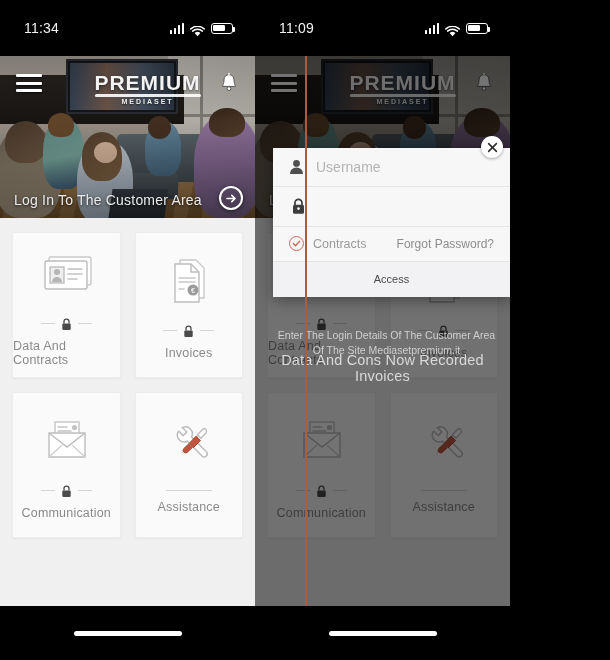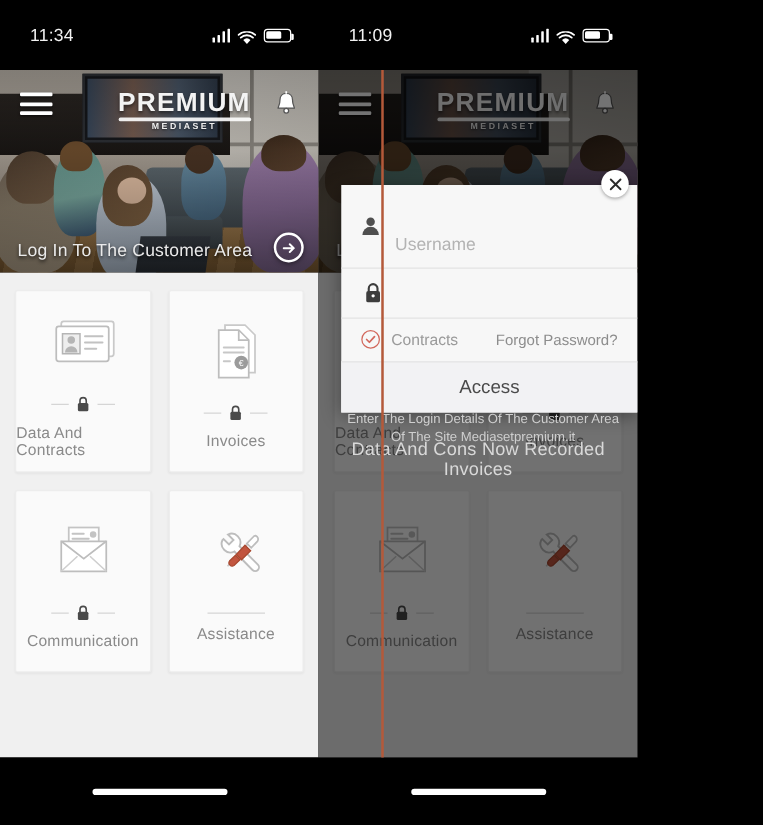--- a/index.html
+++ b/index.html
@@ -122,31 +122,31 @@
   
   .dim { position:absolute; left:0; right:0; top:56px; bottom:54px; background:rgba(0,0,0,.55); z-index:5; }
   .modal { position:absolute; left:18px; right:0; top:148px; background:#f7f7f7;
     box-shadow:0 3px 14px rgba(0,0,0,.4); z-index:7; padding:0 0 0 0; }
   .modal-close { position:absolute; right:7px; top:-12px; width:22px; height:22px; border-radius:50%;
     background:#fff; display:flex; align-items:center; justify-content:center; z-index:9;
     box-shadow:0 1px 3px rgba(0,0,0,.35); cursor:pointer; }
   .field { display:flex; align-items:center; gap:12px; padding:11px 16px; border-bottom:1px solid #e4e4e4; }
   .field-icon { width:18px; display:flex; justify-content:center; color:#4a4a4a; }
   .field-input { flex:1; border:none; background:transparent; font-family:"Liberation Sans", sans-serif;
-    font-size:14px; color:#333; outline:none;margin-top:28px; }
+    font-size:14px; color:#333; outline:none; }
   .field-input::placeholder { color:#b3b3b3; }
   .field.pw .field-input::placeholder { color:#555; }
   .row-remember { display:flex; align-items:center; justify-content:space-between; padding:9px 16px 10px; }
   .remember-left { display:flex; align-items:center; gap:9px; }
   .check-circle { width:15px; height:15px; border:1.5px solid #d2685c; border-radius:50%;
     display:flex; align-items:center; justify-content:center; }
   .remember-label { font-size:12.5px; color:#9a9a9a; }
   .forgot { font-size:12px; color:#8d8d8d; cursor:pointer;padding-left:13px; }
   .access-btn { border-top:1px solid #e4e4e4; background:#f2f2f4; text-align:center;
-    padding:11px 0 12px; font-size:15px; color:#4a4a4a; cursor:pointer; }
+    padding:11px 0 12px; font-size:11px; color:#4a4a4a; cursor:pointer; }
   .modal-hint { position:absolute; left:18px; right:10px; top:328px; z-index:7; text-align:center;
     font-size:10.5px; line-height:1.45; color:#cfcfcf; }
   .modal-headline { position:absolute; left:0; right:0; top:352px; z-index:7; text-align:center;
     font-size:14.5px; color:#d9d9d9; letter-spacing:.2px; }
   .seam { position:absolute; left:305px; top:56px; width:2px; bottom:54px; background:#b4593a; z-index:20; }
 </style>
 </head>
 <body>
 
 <div class="screens">

